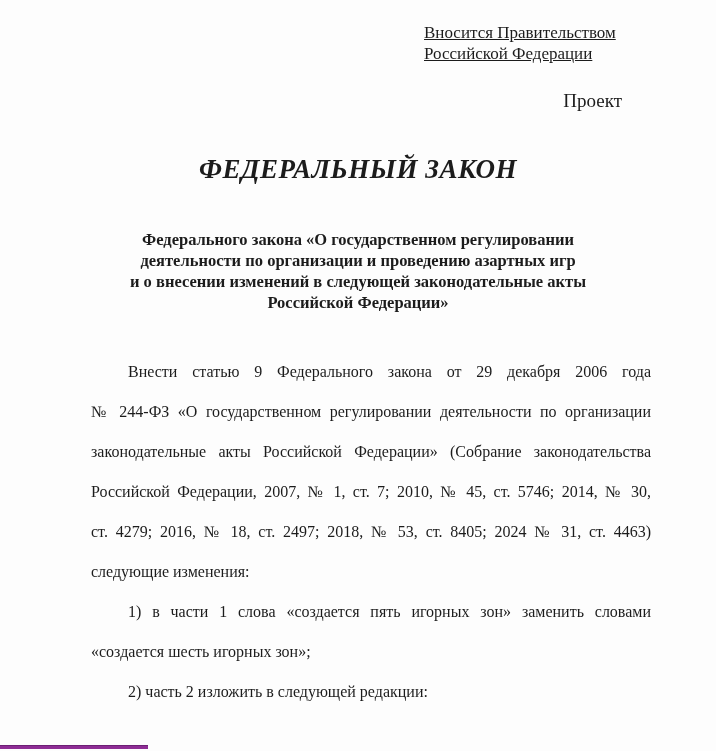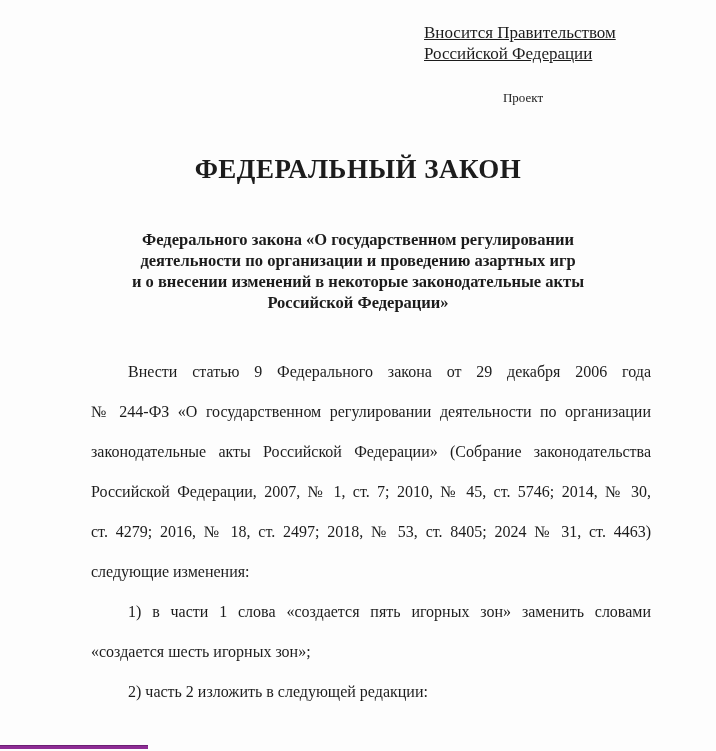--- a/index.html
+++ b/index.html
@@ -21,34 +21,35 @@
     font-size: 17px;
     line-height: 21px;
     text-align: left;
     text-decoration: underline;
   }
   .draft-label {
     position: absolute;
     top: 90px;
     left: 424px;
     width: 198px;
-    font-size: 13px;
-    text-align: center;
+    font-size: 19px;
+    text-align: right;
   }
   
   .law-heading {
     position: absolute;
     top: 154px;
     left: 70px;
     width: 576px;
     text-align: center;
     font-size: 27px;
     line-height: 30px;
     font-weight: bold;
     letter-spacing: 0.5px;
+    font-style: italic;
   }
   
   .doc-title {
     position: absolute;
     top: 229px;
     left: 70px;
     width: 576px;
     text-align: center;
     font-weight: bold;
     font-size: 16.5px;
@@ -96,21 +97,21 @@
     <div>Российской Федерации</div>
   </div>
 
   <div class="draft-label">Проект</div>
 
   <div class="law-heading">ФЕДЕРАЛЬНЫЙ ЗАКОН</div>
 
   <div class="doc-title">
     <div>Федерального закона «О государственном регулировании</div>
     <div>деятельности по организации и проведению азартных игр</div>
-    <div>и о внесении изменений в некоторые законодательные акты</div>
+    <div>и о внесении изменений в следующей законодательные акты</div>
     <div>Российской Федерации»</div>
   </div>
 
   <div class="doc-body">
     <div class="bline ind">Внести статью 9 Федерального закона от 29 декабря 2006 года</div>
     <div class="bline">№ 244-ФЗ «О государственном регулировании деятельности по организации</div>
     <div class="bline">законодательные акты Российской Федерации» (Собрание законодательства</div>
     <div class="bline">Российской Федерации, 2007, № 1, ст. 7; 2010, № 45, ст. 5746; 2014, № 30,</div>
     <div class="bline">ст. 4279; 2016, № 18, ст. 2497; 2018, № 53, ст. 8405; 2024 № 31, ст. 4463)</div>
     <div class="bline left">следующие изменения:</div>

